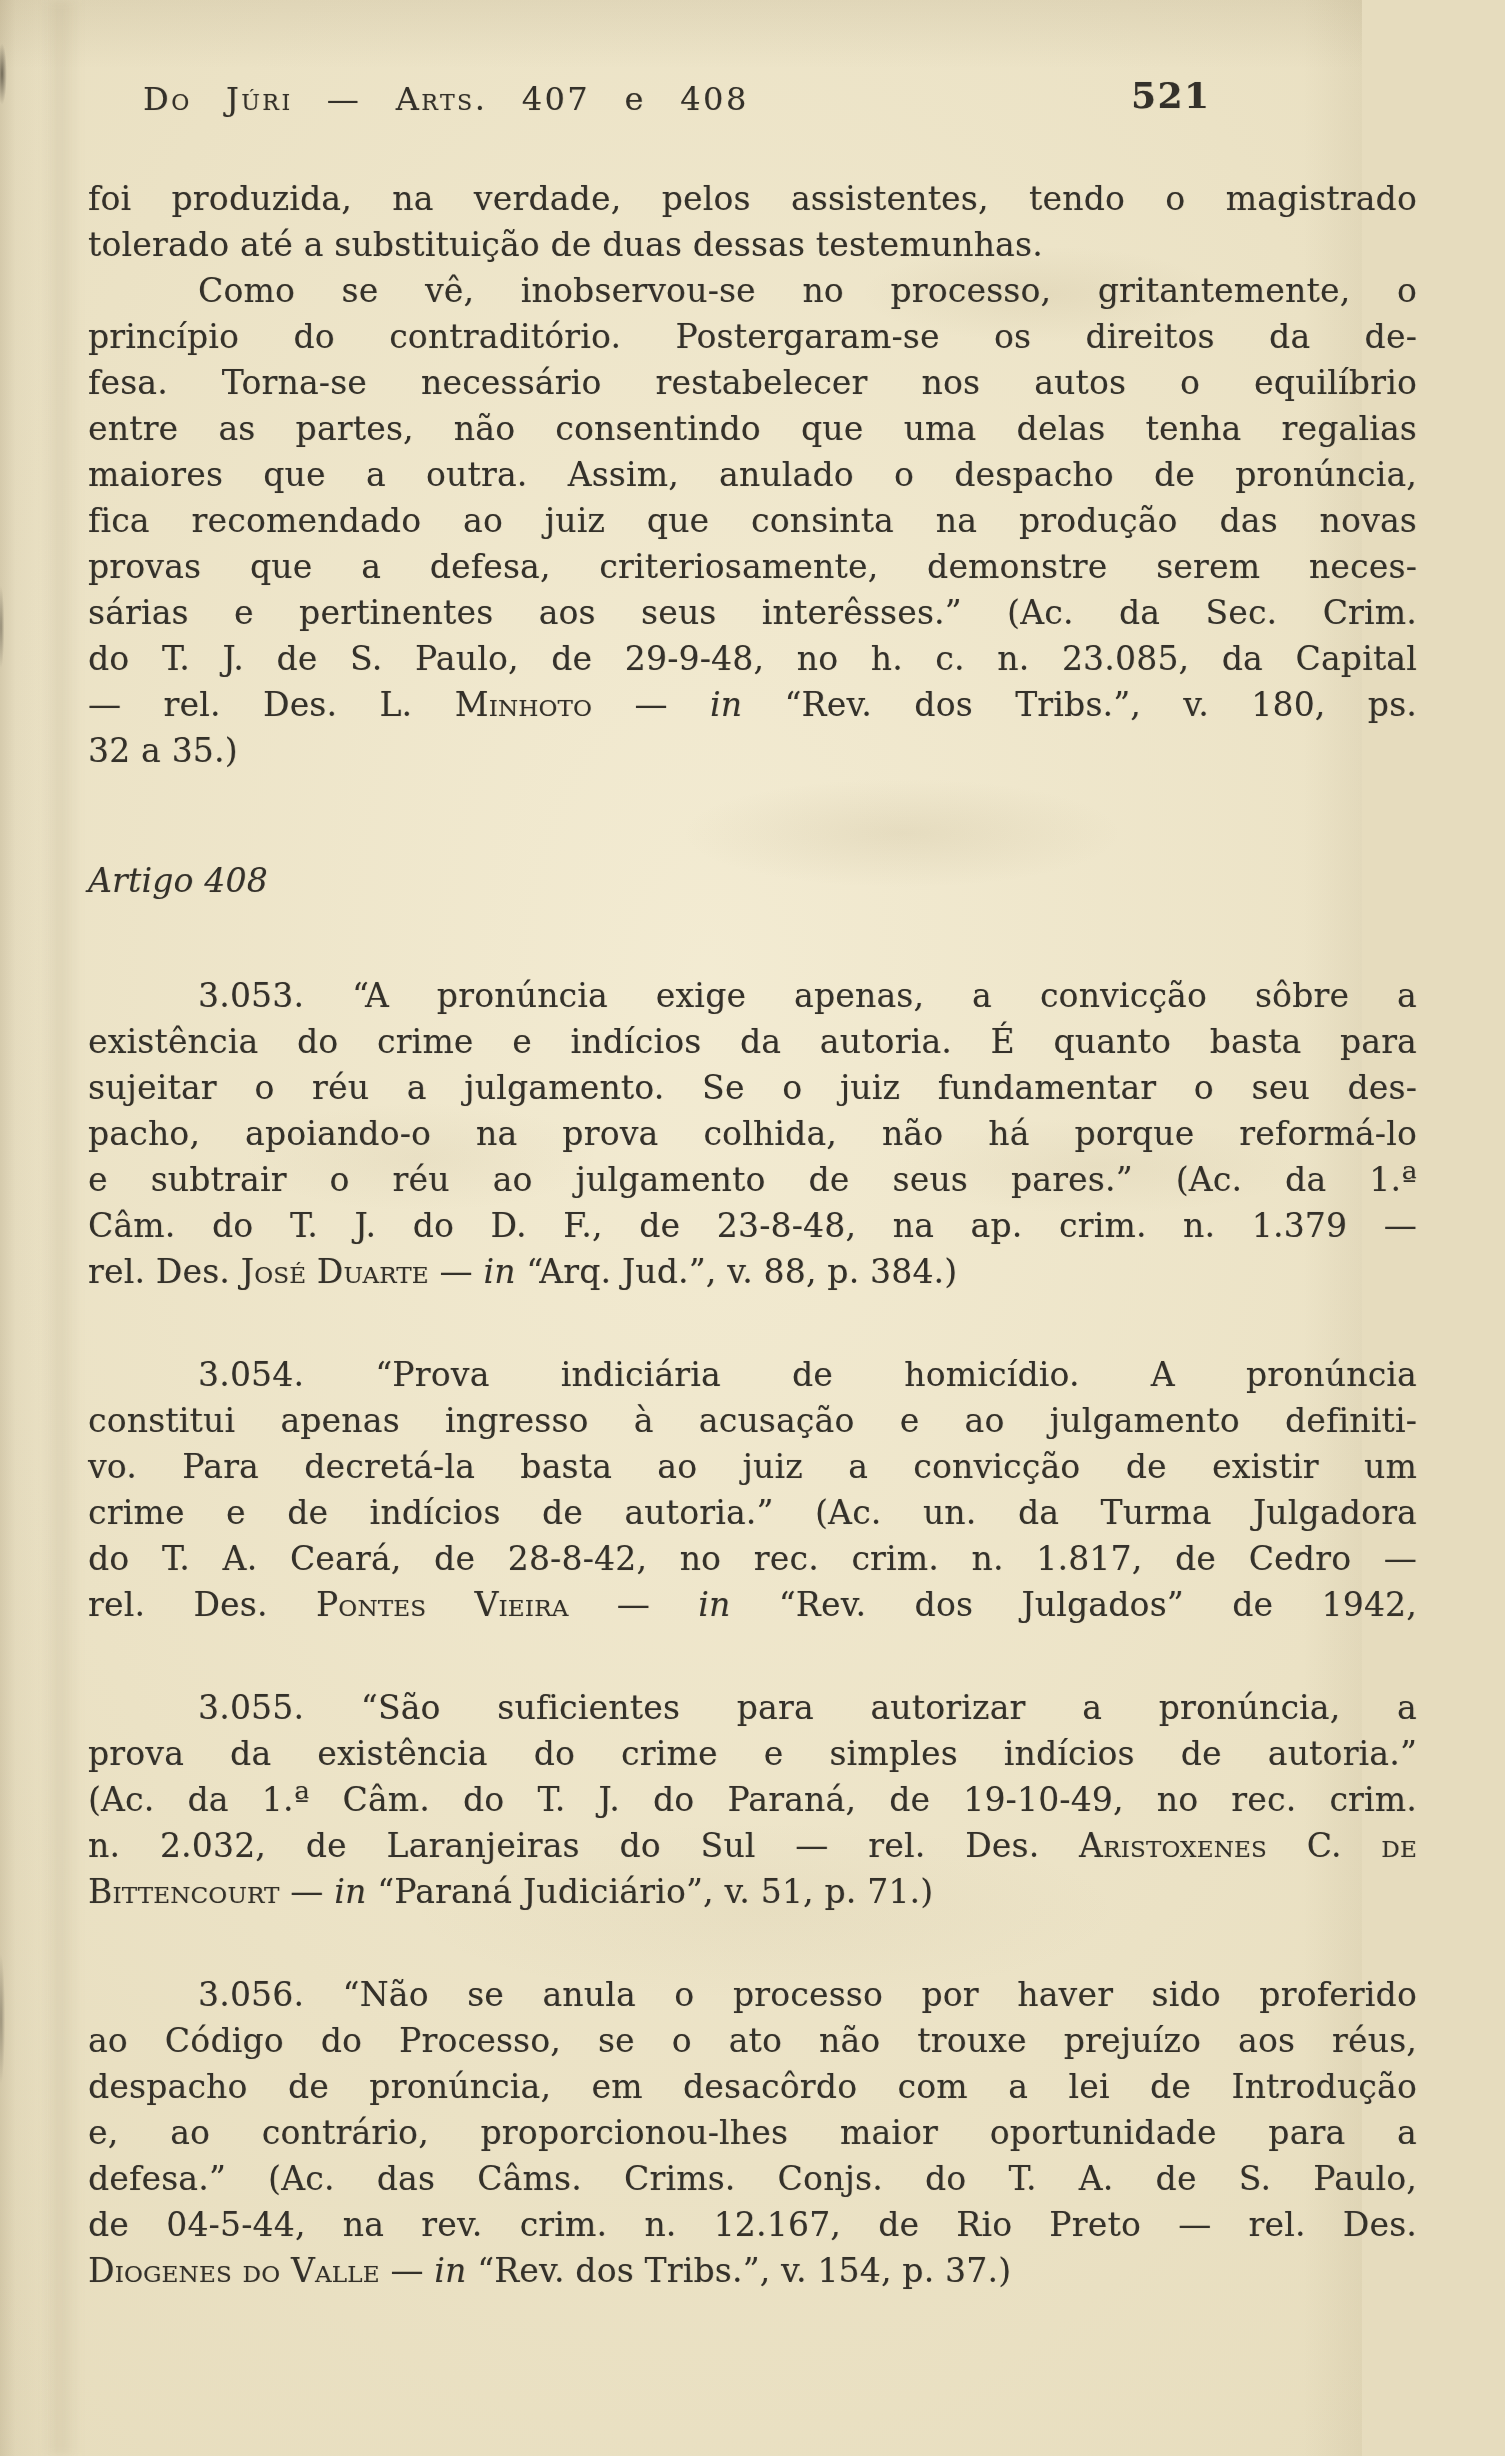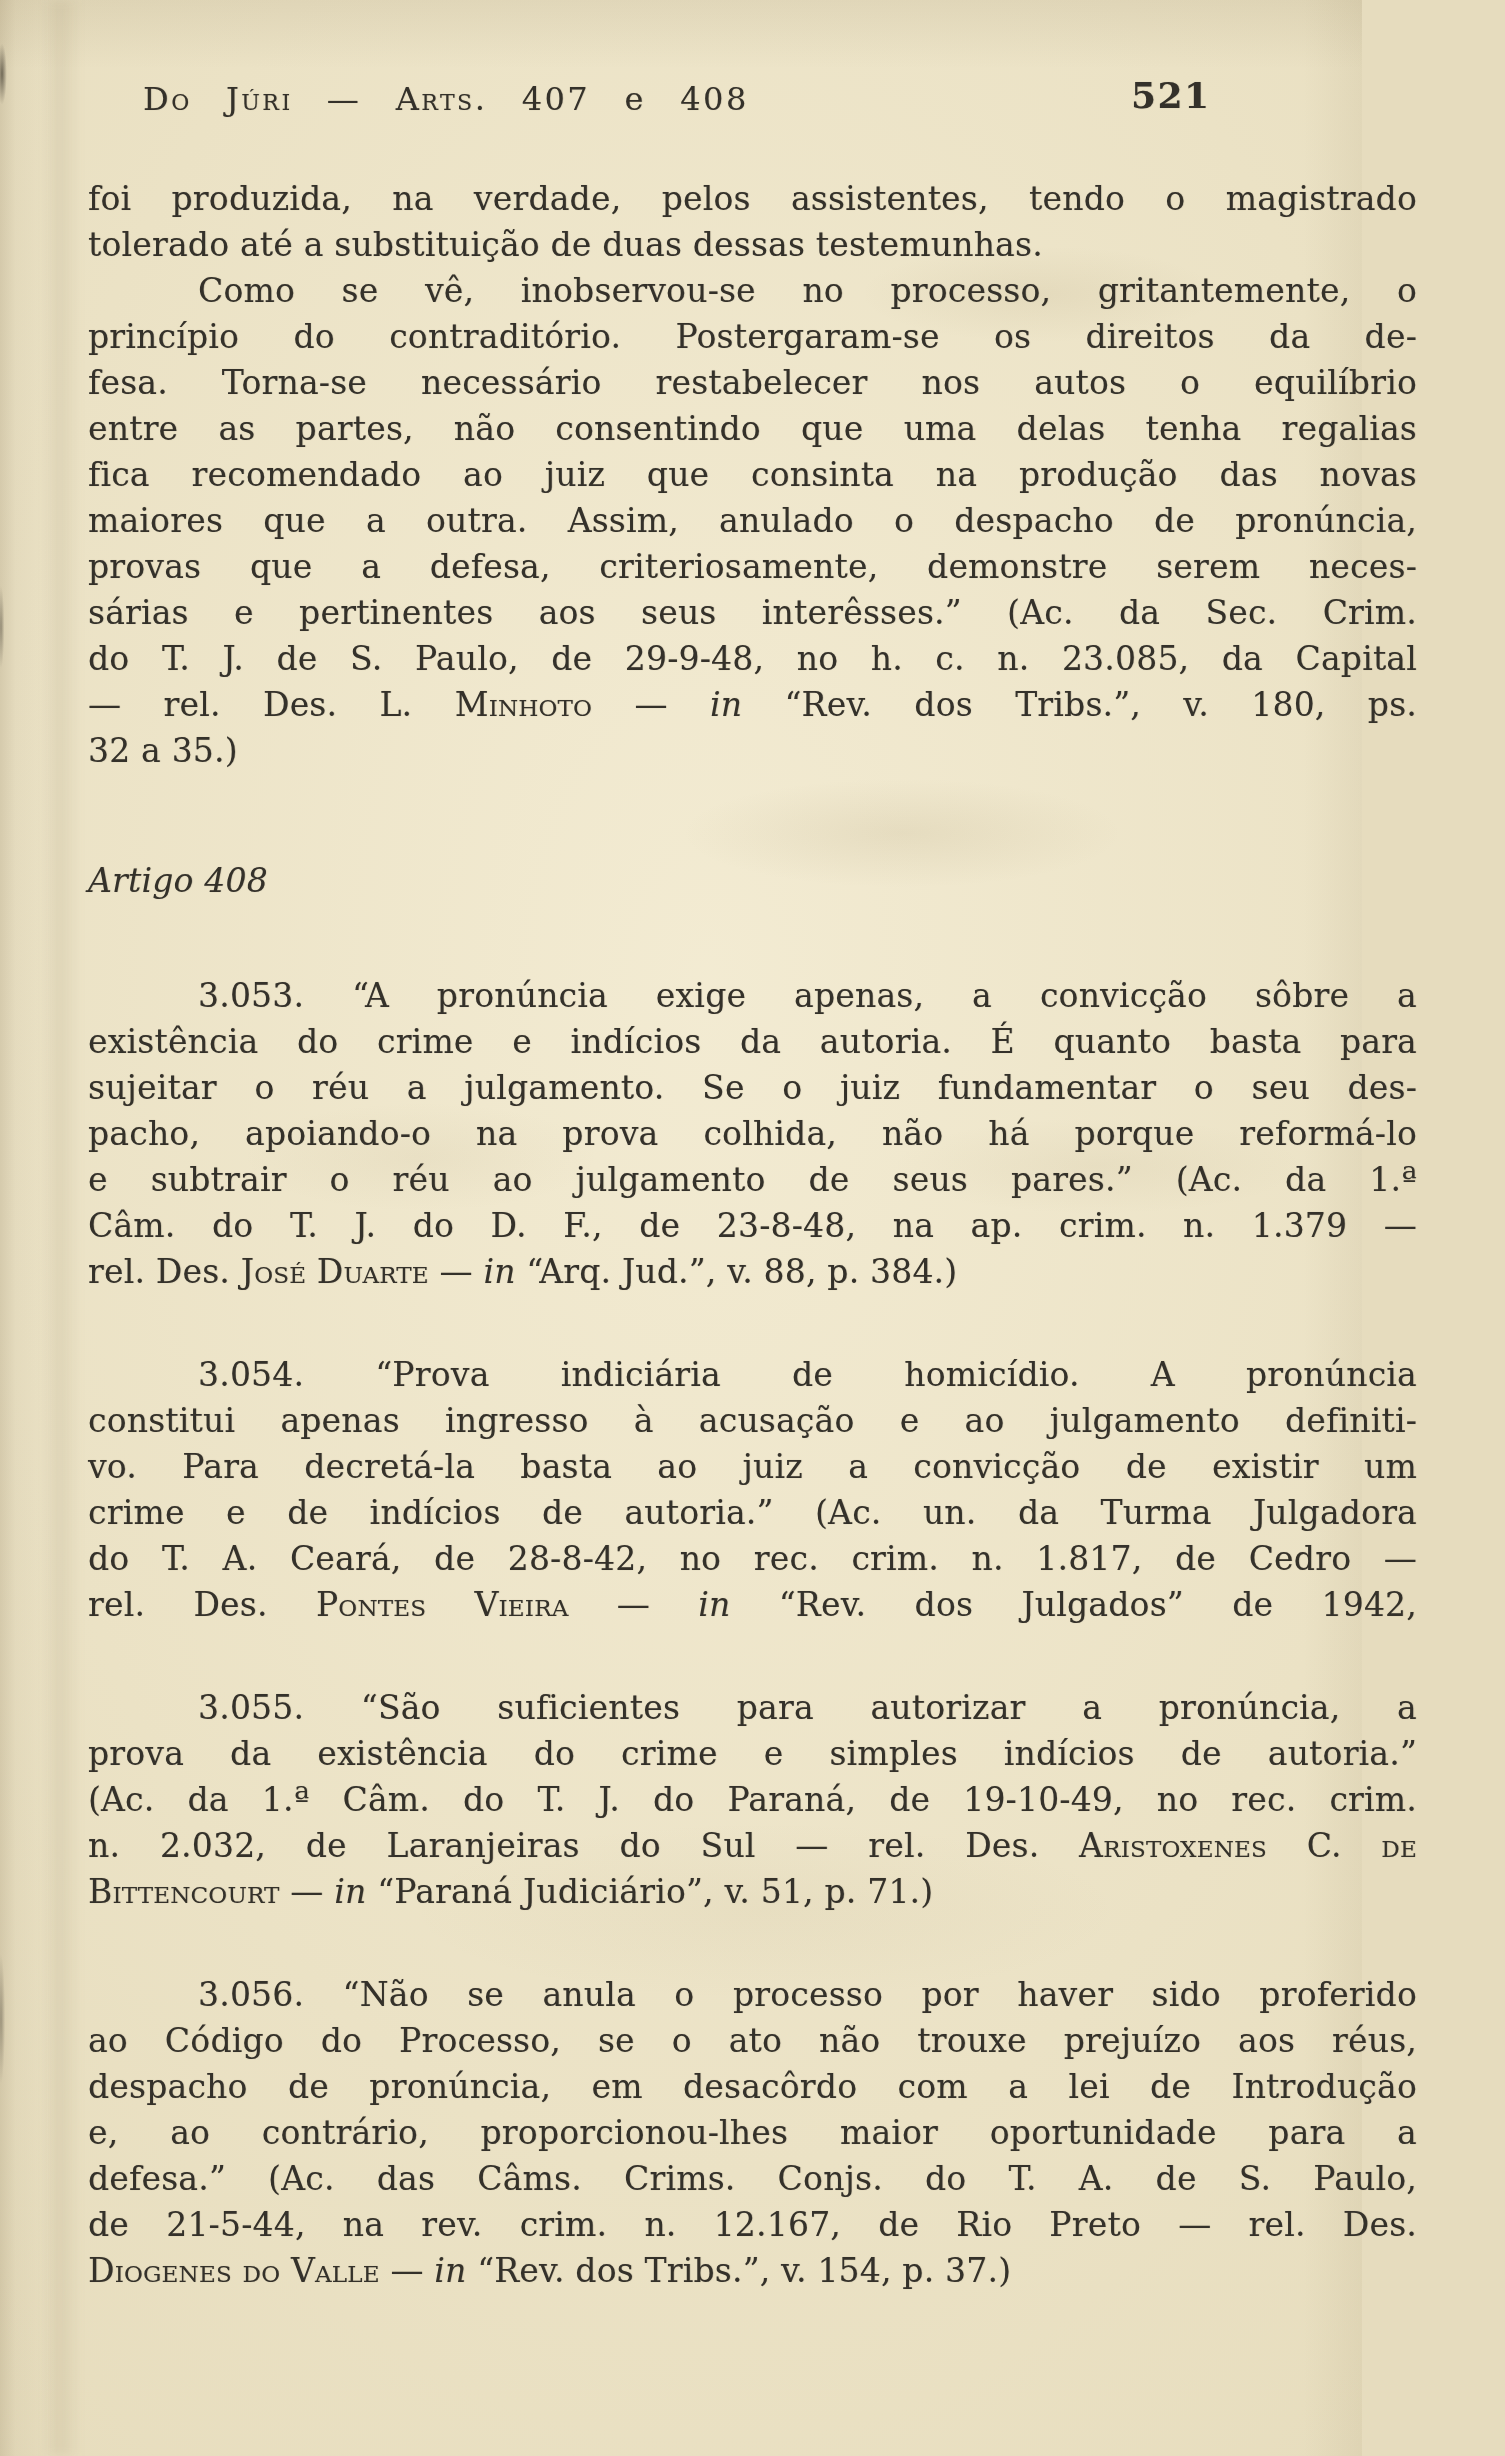--- a/index.html
+++ b/index.html
@@ -73,22 +73,22 @@
   <div class="text-column">
       <div class="para">
         <div class="line"><span class="seg-normal">foi produzida, na verdade, pelos assistentes, tendo o magistrado</span></div>
         <div class="line last"><span class="seg-normal">tolerado até a substituição de duas dessas testemunhas.</span></div>
       </div>
       <div class="para indent">
         <div class="line"><span class="seg-normal">Como se vê, inobservou-se no processo, gritantemente, o</span></div>
         <div class="line"><span class="seg-normal">princípio do contraditório. Postergaram-se os direitos da de-</span></div>
         <div class="line"><span class="seg-normal">fesa. Torna-se necessário restabelecer nos autos o equilíbrio</span></div>
         <div class="line"><span class="seg-normal">entre as partes, não consentindo que uma delas tenha regalias</span></div>
+        <div class="line"><span class="seg-normal">maiores que a outra. Assim, anulado o despacho de pronúncia,</span></div>
         <div class="line"><span class="seg-normal">fica recomendado ao juiz que consinta na produção das novas</span></div>
-        <div class="line"><span class="seg-normal">maiores que a outra. Assim, anulado o despacho de pronúncia,</span></div>
         <div class="line"><span class="seg-normal">provas que a defesa, criteriosamente, demonstre serem neces-</span></div>
         <div class="line"><span class="seg-normal">sárias e pertinentes aos seus interêsses.” (Ac. da Sec. Crim.</span></div>
         <div class="line"><span class="seg-normal">do T. J. de S. Paulo, de 29-9-48, no h. c. n. 23.085, da Capital</span></div>
         <div class="line"><span class="seg-normal">— rel. Des. L. </span><span class="seg-smallcaps">Minhoto</span><span class="seg-normal"> — </span><span class="seg-italic">in</span><span class="seg-normal"> “Rev. dos Tribs.”, v. 180, ps.</span></div>
         <div class="line last"><span class="seg-normal">32 a 35.)</span></div>
       </div>
       <div class="para heading">
         <div class="line last"><span class="seg-italic">Artigo 408</span></div>
       </div>
       <div class="para indent">
@@ -114,18 +114,18 @@
         <div class="line"><span class="seg-normal">(Ac. da 1.ª Câm. do T. J. do Paraná, de 19-10-49, no rec. crim.</span></div>
         <div class="line"><span class="seg-normal">n. 2.032, de Laranjeiras do Sul — rel. Des. </span><span class="seg-smallcaps">Aristoxenes C. de</span></div>
         <div class="line last"><span class="seg-smallcaps">Bittencourt</span><span class="seg-normal"> — </span><span class="seg-italic">in</span><span class="seg-normal"> “Paraná Judiciário”, v. 51, p. 71.)</span></div>
       </div>
       <div class="para indent gap">
         <div class="line"><span class="seg-normal">3.056. “Não se anula o processo por haver sido proferido</span></div>
         <div class="line"><span class="seg-normal">ao Código do Processo, se o ato não trouxe prejuízo aos réus,</span></div>
         <div class="line"><span class="seg-normal">despacho de pronúncia, em desacôrdo com a lei de Introdução</span></div>
         <div class="line"><span class="seg-normal">e, ao contrário, proporcionou-lhes maior oportunidade para a</span></div>
         <div class="line"><span class="seg-normal">defesa.” (Ac. das Câms. Crims. Conjs. do T. A. de S. Paulo,</span></div>
-        <div class="line"><span class="seg-normal">de 21-5-44, na rev. crim. n. 12.167, de Rio Preto — rel. Des.</span></div>
+        <div class="line"><span class="seg-normal">de 04-5-44, na rev. crim. n. 12.167, de Rio Preto — rel. Des.</span></div>
         <div class="line last"><span class="seg-smallcaps">Diogenes do Valle</span><span class="seg-normal"> — </span><span class="seg-italic">in</span><span class="seg-normal"> “Rev. dos Tribs.”, v. 154, p. 37.)</span></div>
       </div>
     </div>
 </div>
 
 
 </body></html>

